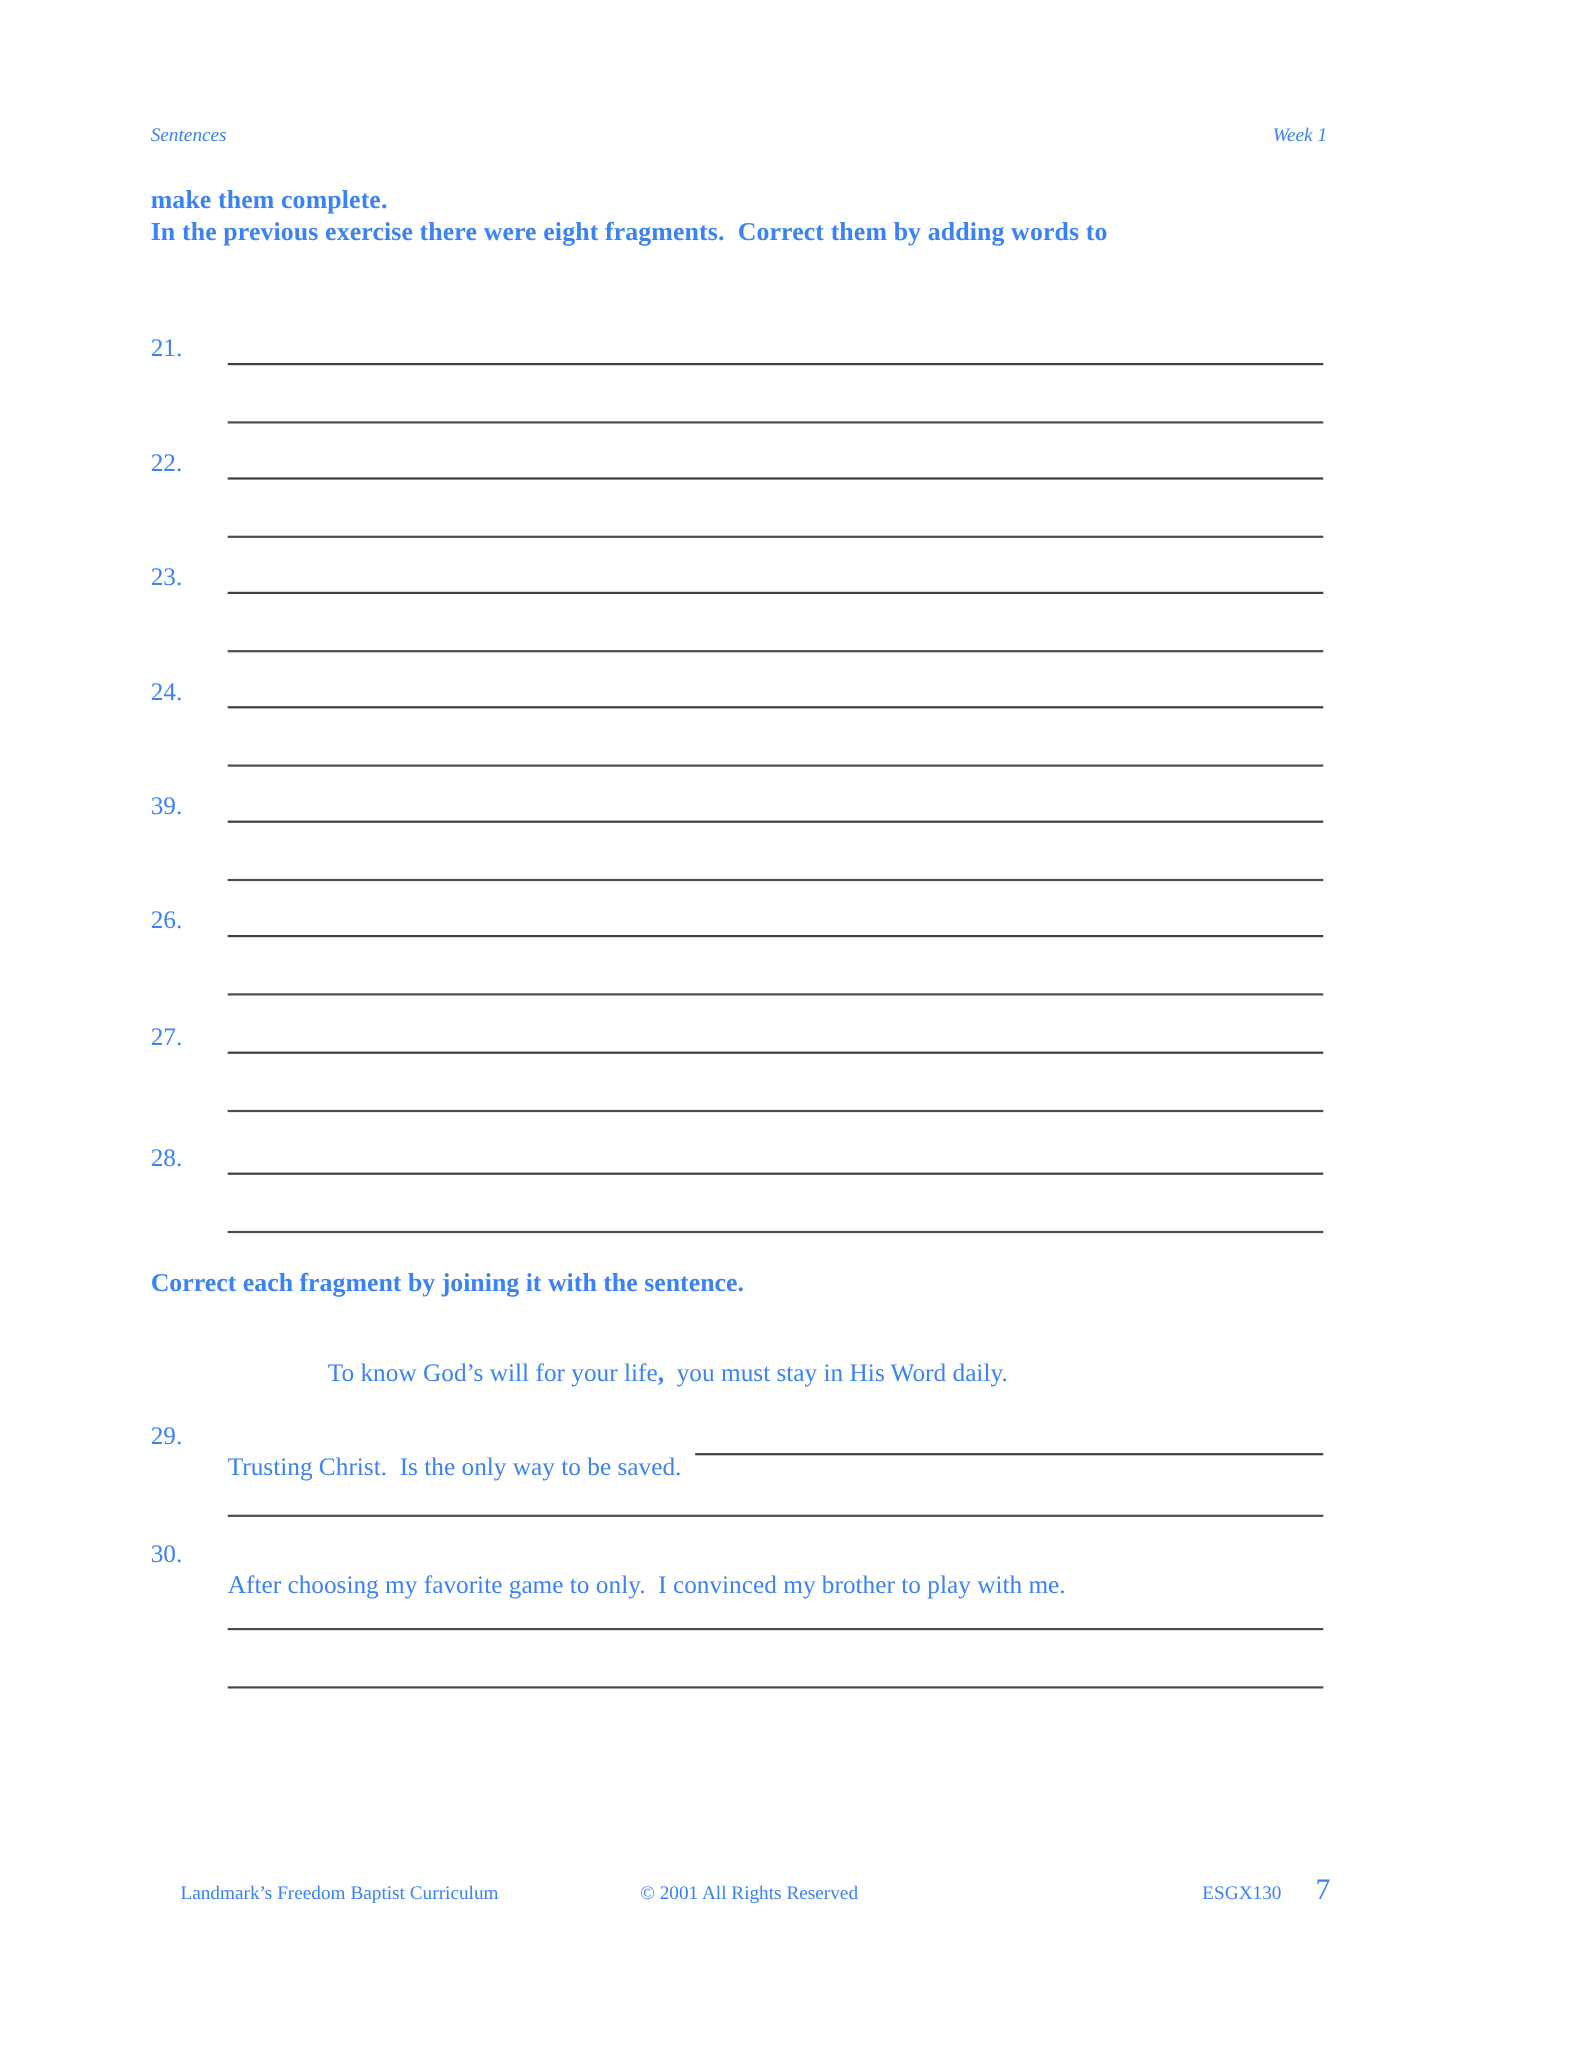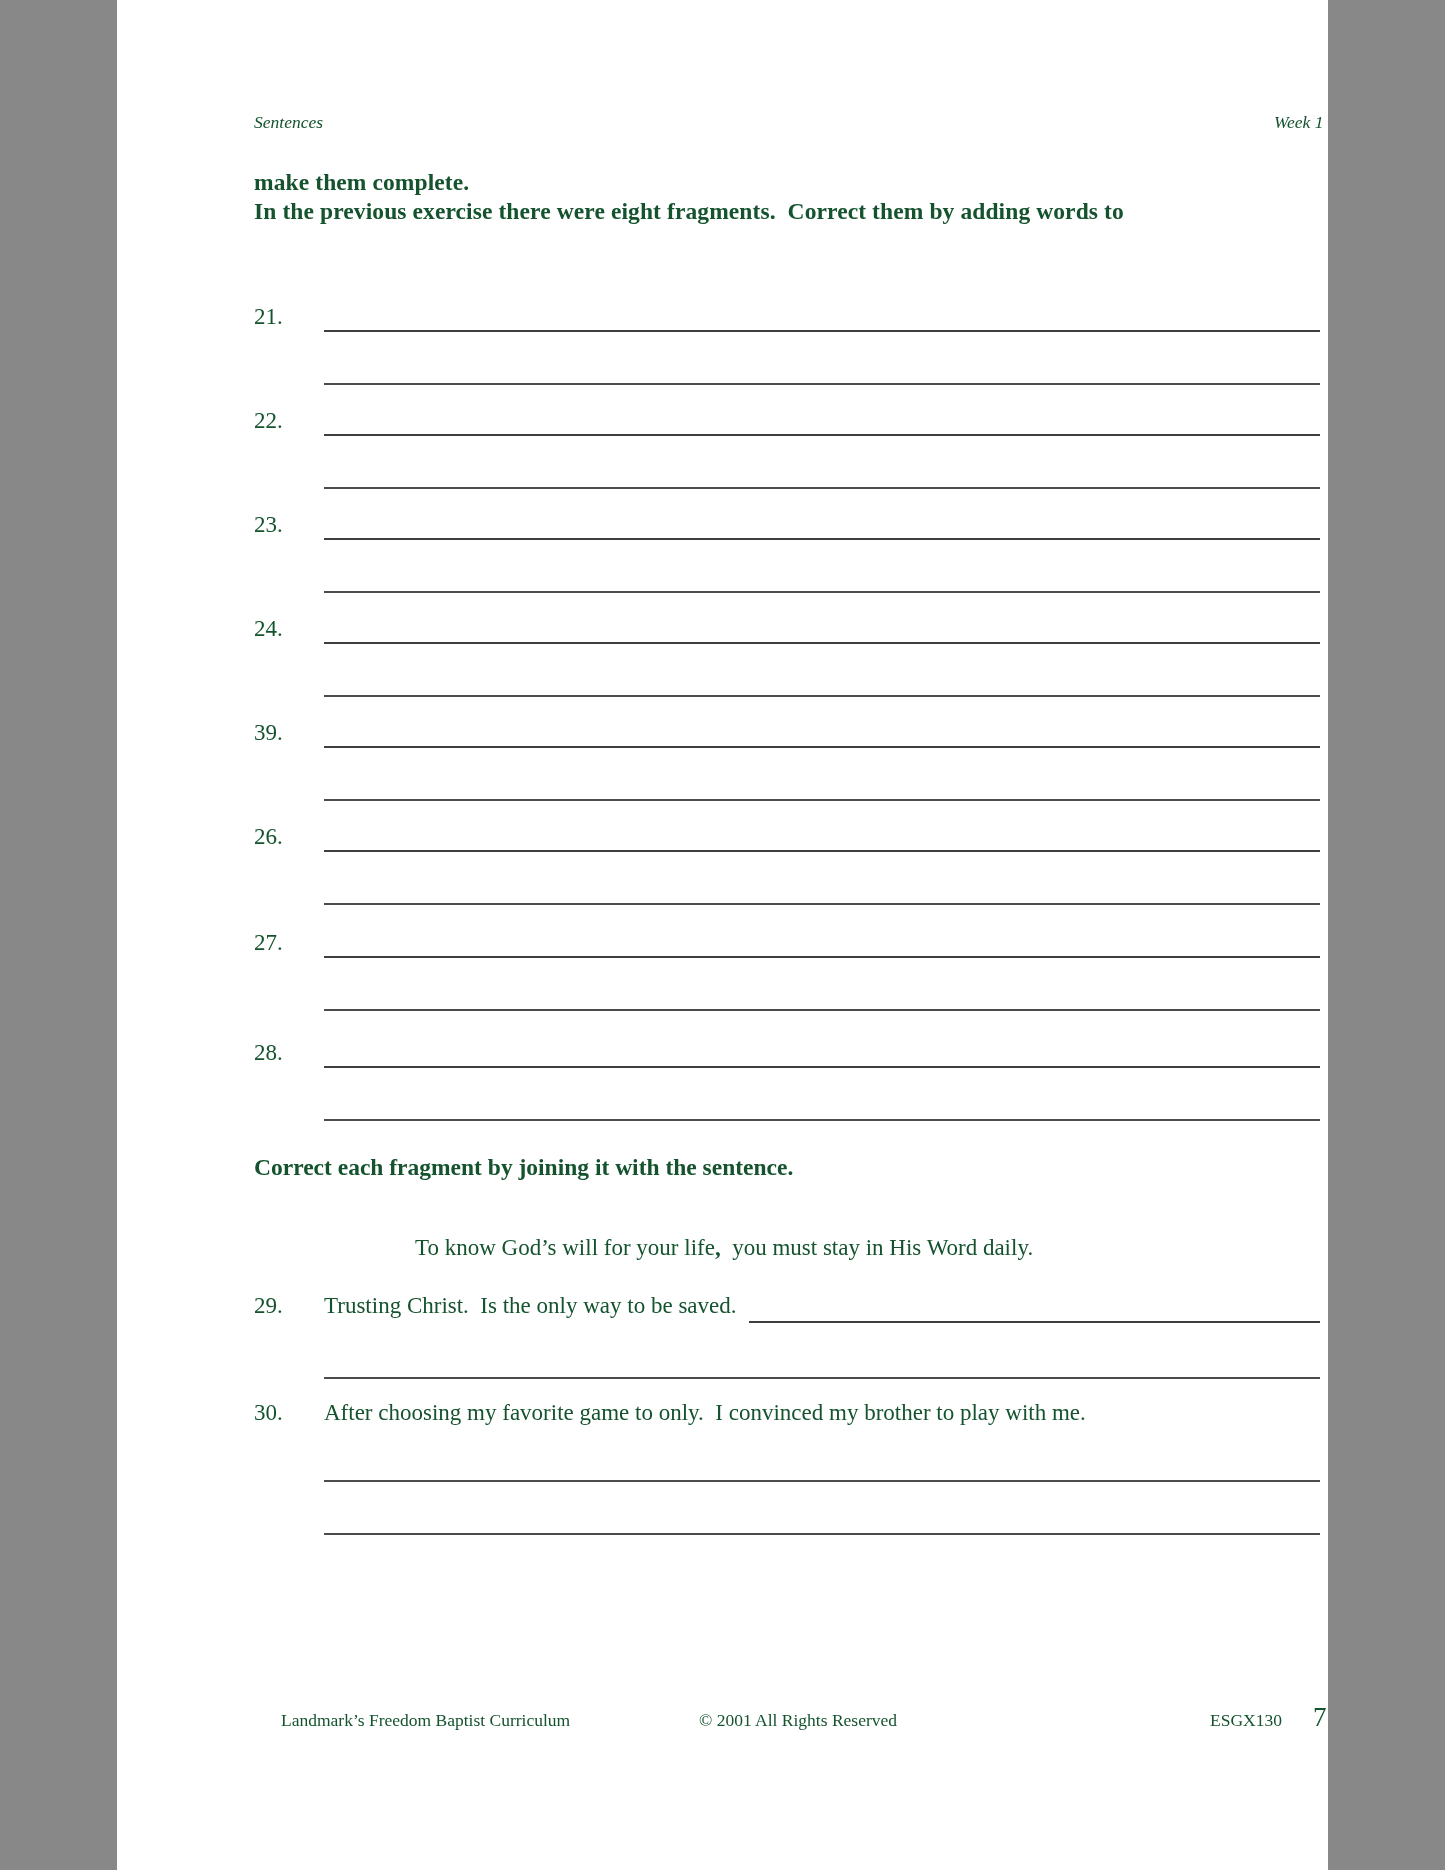--- a/index.html
+++ b/index.html
@@ -1,22 +1,22 @@
 <!DOCTYPE html>
 <html><head>
 <meta charset="utf-8">
 <style>
   html,body { margin:0; padding:0; background:#888; }
   .page {
     position:relative;
-    width:1211px; height:1870px;
+    width:1445px; height:1870px;
     margin:0 auto;
     background:#ffffff;
     font-family:"Liberation Serif","DejaVu Serif",serif;
-    color:#14532d;
+    color:#3b82f6;
     overflow:hidden;
   }
   .pre { white-space:pre-wrap; }
 
   
   .hdr { position:absolute; top:112px; font-style:italic; font-size:17.5px; }
   .hdr-left  { left:137px; }
   .hdr-right { left:1157px; }
 
   
@@ -39,21 +39,21 @@
     font-weight:bold; font-size:23.5px;
   }
   .example { position:absolute; left:298px; font-size:23px; }
   .example1 { top:1197px; }
   .example2 { top:1235px; }
   .bold-comma { font-weight:bold; }
 
   
   .q-row { position:absolute; left:137px; width:1066px; display:flex; align-items:flex-start; font-size:23px; }
   .q-row .q-num-inline { flex:0 0 70px; }
-  .q-row .q-text { flex:0 0 auto; }
+  .q-row .q-text { flex:0 0 auto;margin-top:28px; }
   .q-row .fill-line { flex:1 1 auto; margin-left:12px; border-bottom:2px solid #3f3f3f; height:28px; }
   .q29 { top:1293px; }
   .q30 { top:1400px; }
   .free-blank { position:absolute; left:207px; width:996px; border-bottom:2px solid #4c4c4c; height:26px; }
   .fb-29   { top:1351px; }
   .fb-30a  { top:1454px; }
   .fb-30b  { top:1507px; }
 
   
   .ftr { position:absolute; font-size:17.5px; top:1710px; }

